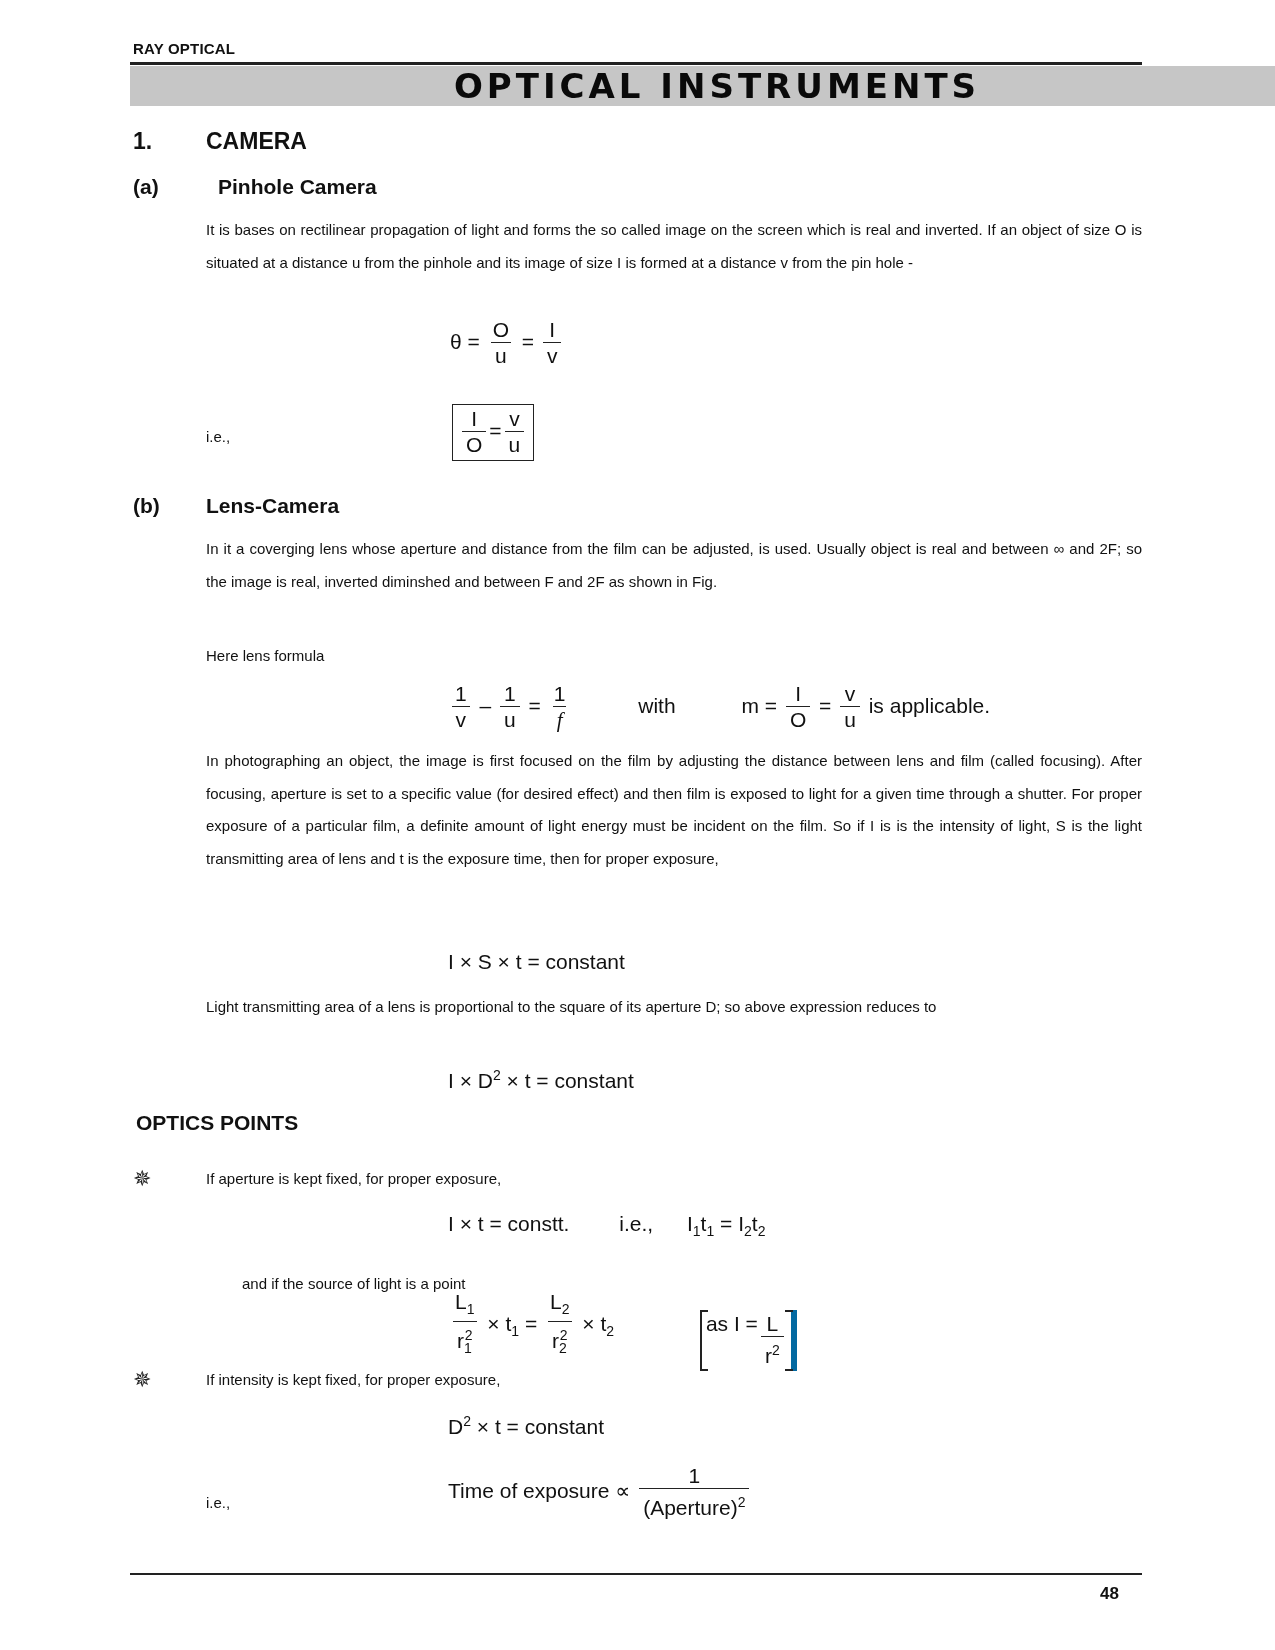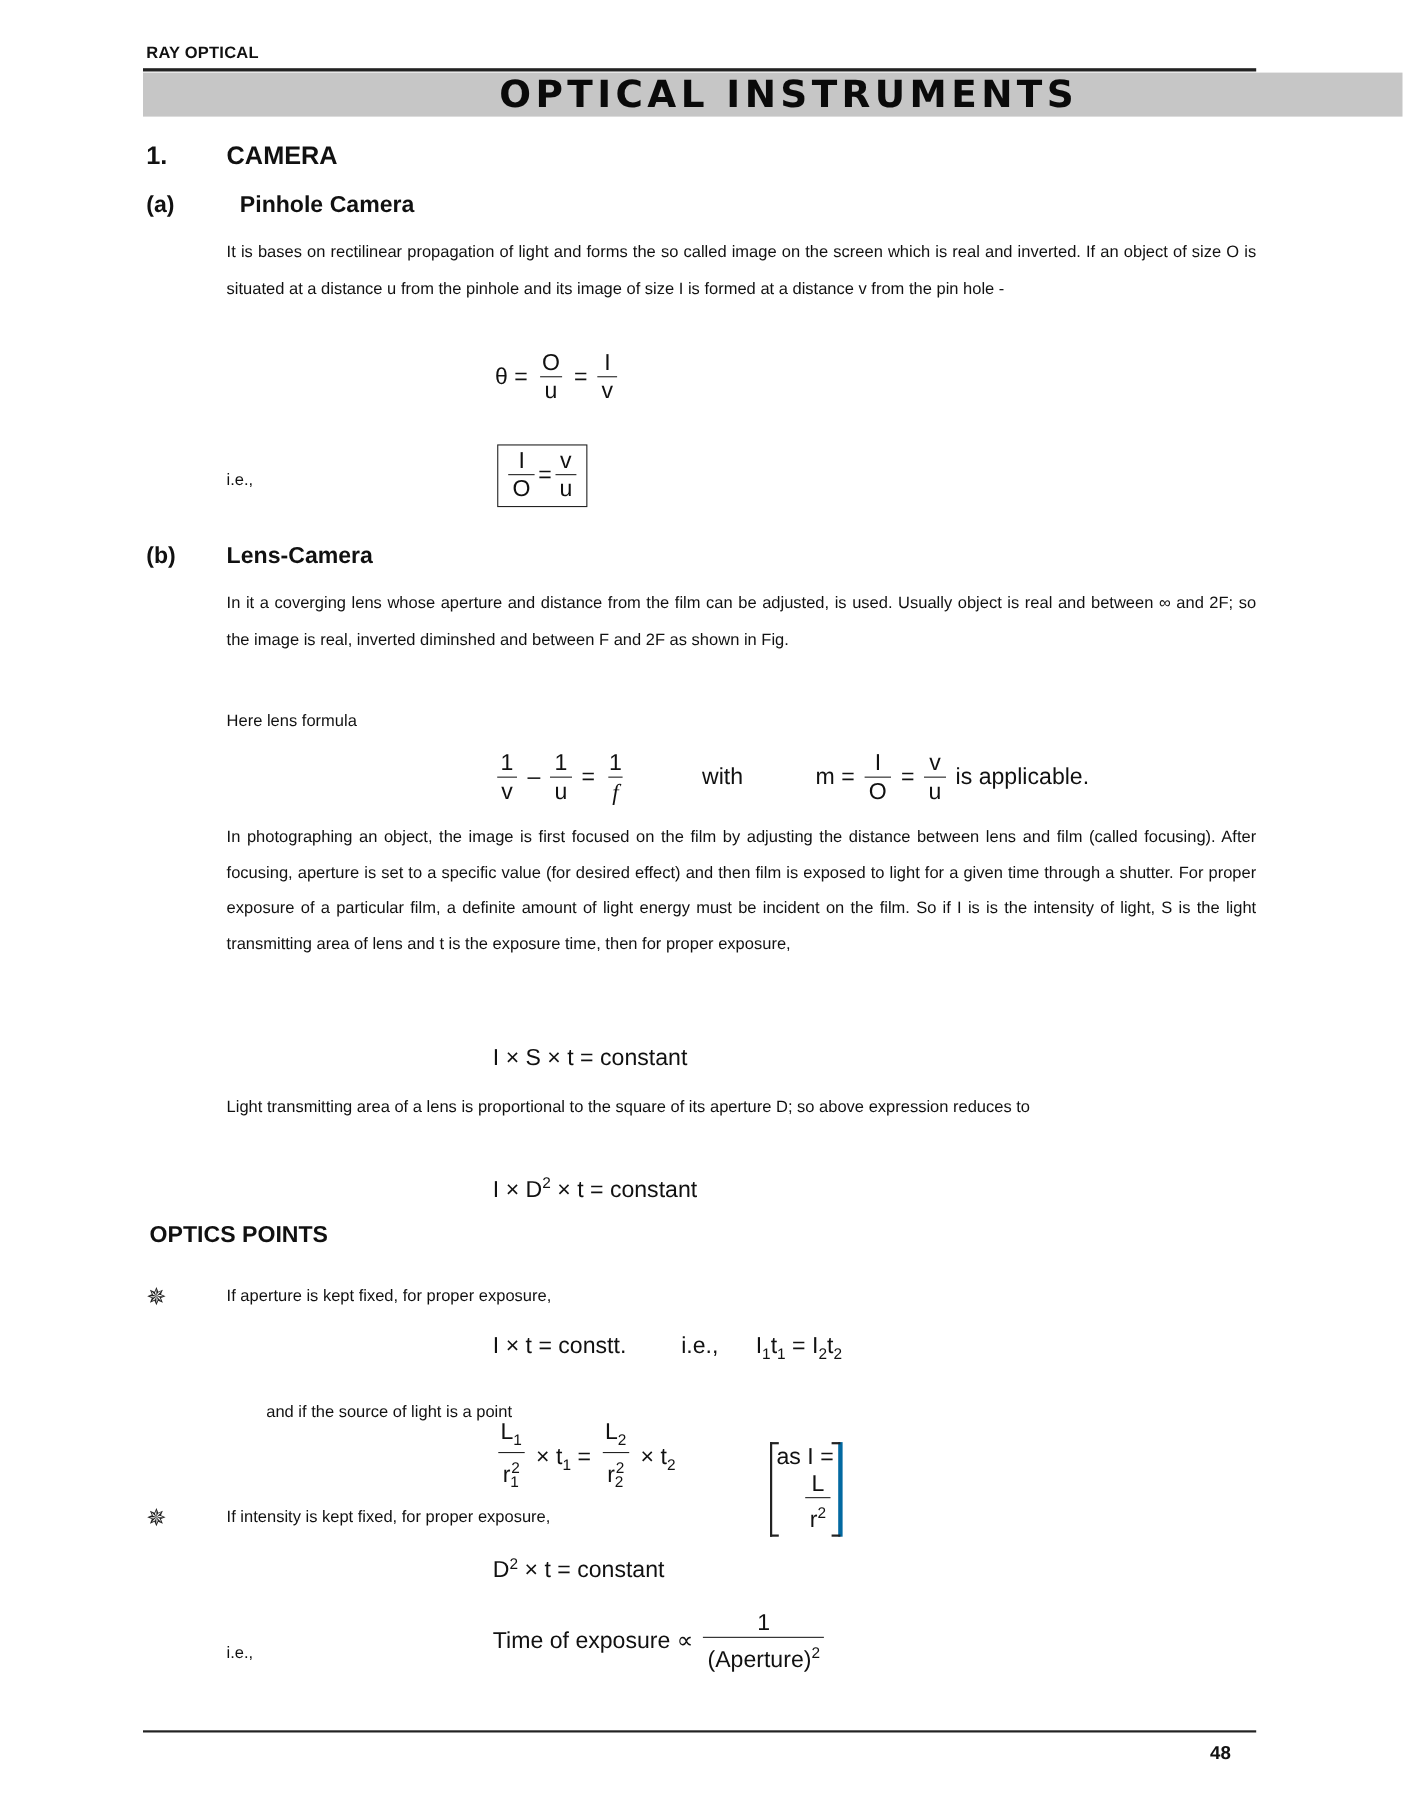--- a/index.html
+++ b/index.html
@@ -15,21 +15,21 @@
   .para { left:206px; width:936px; }
   .eq { font-size:21px; white-space:nowrap; }
   .frac { display:inline-flex; flex-direction:column; align-items:center; vertical-align:middle; margin:0 3px; }
   .frac .num { padding:0 4px; line-height:24px; }
   .frac .den { border-top:1.5px solid #222; padding:0 4px; line-height:26px; }
   .boxed { border:1.5px solid #222; padding:2px 6px; display:inline-block; }
   sub, sup { font-size:14px; }
   .star { font-size:22px; color:#222; }
   .bottom-rule { left:130px; top:1573px; width:1012px; height:2px; background:#222; }
   .page-num { left:1100px; top:1584px; font-size:17px; font-weight:bold; }
-  .bracket { display:inline-flex; align-items:flex-end; border-left:2px solid #222; border-right:4px solid #0369a1; padding:2px 4px; position:relative;flex-direction:column; }
+  .bracket { display:inline-flex; align-items:flex-start; border-left:2px solid #222; border-right:6px solid #0369a1; padding:2px 4px; position:relative; }
   .bracket::before, .bracket::after { content:""; position:absolute; top:0; bottom:0; width:8px; border-top:2px solid #222; border-bottom:2px solid #222; }
   .bracket::before { left:-2px; } .bracket::after { right:-2px; }
 </style>
 </head>
 <body>
 
 <div class="abs running-head">RAY OPTICAL</div>
 <div class="abs top-rule"></div>
 <div class="abs title-band"><span>OPTICAL INSTRUMENTS</span></div>
 

